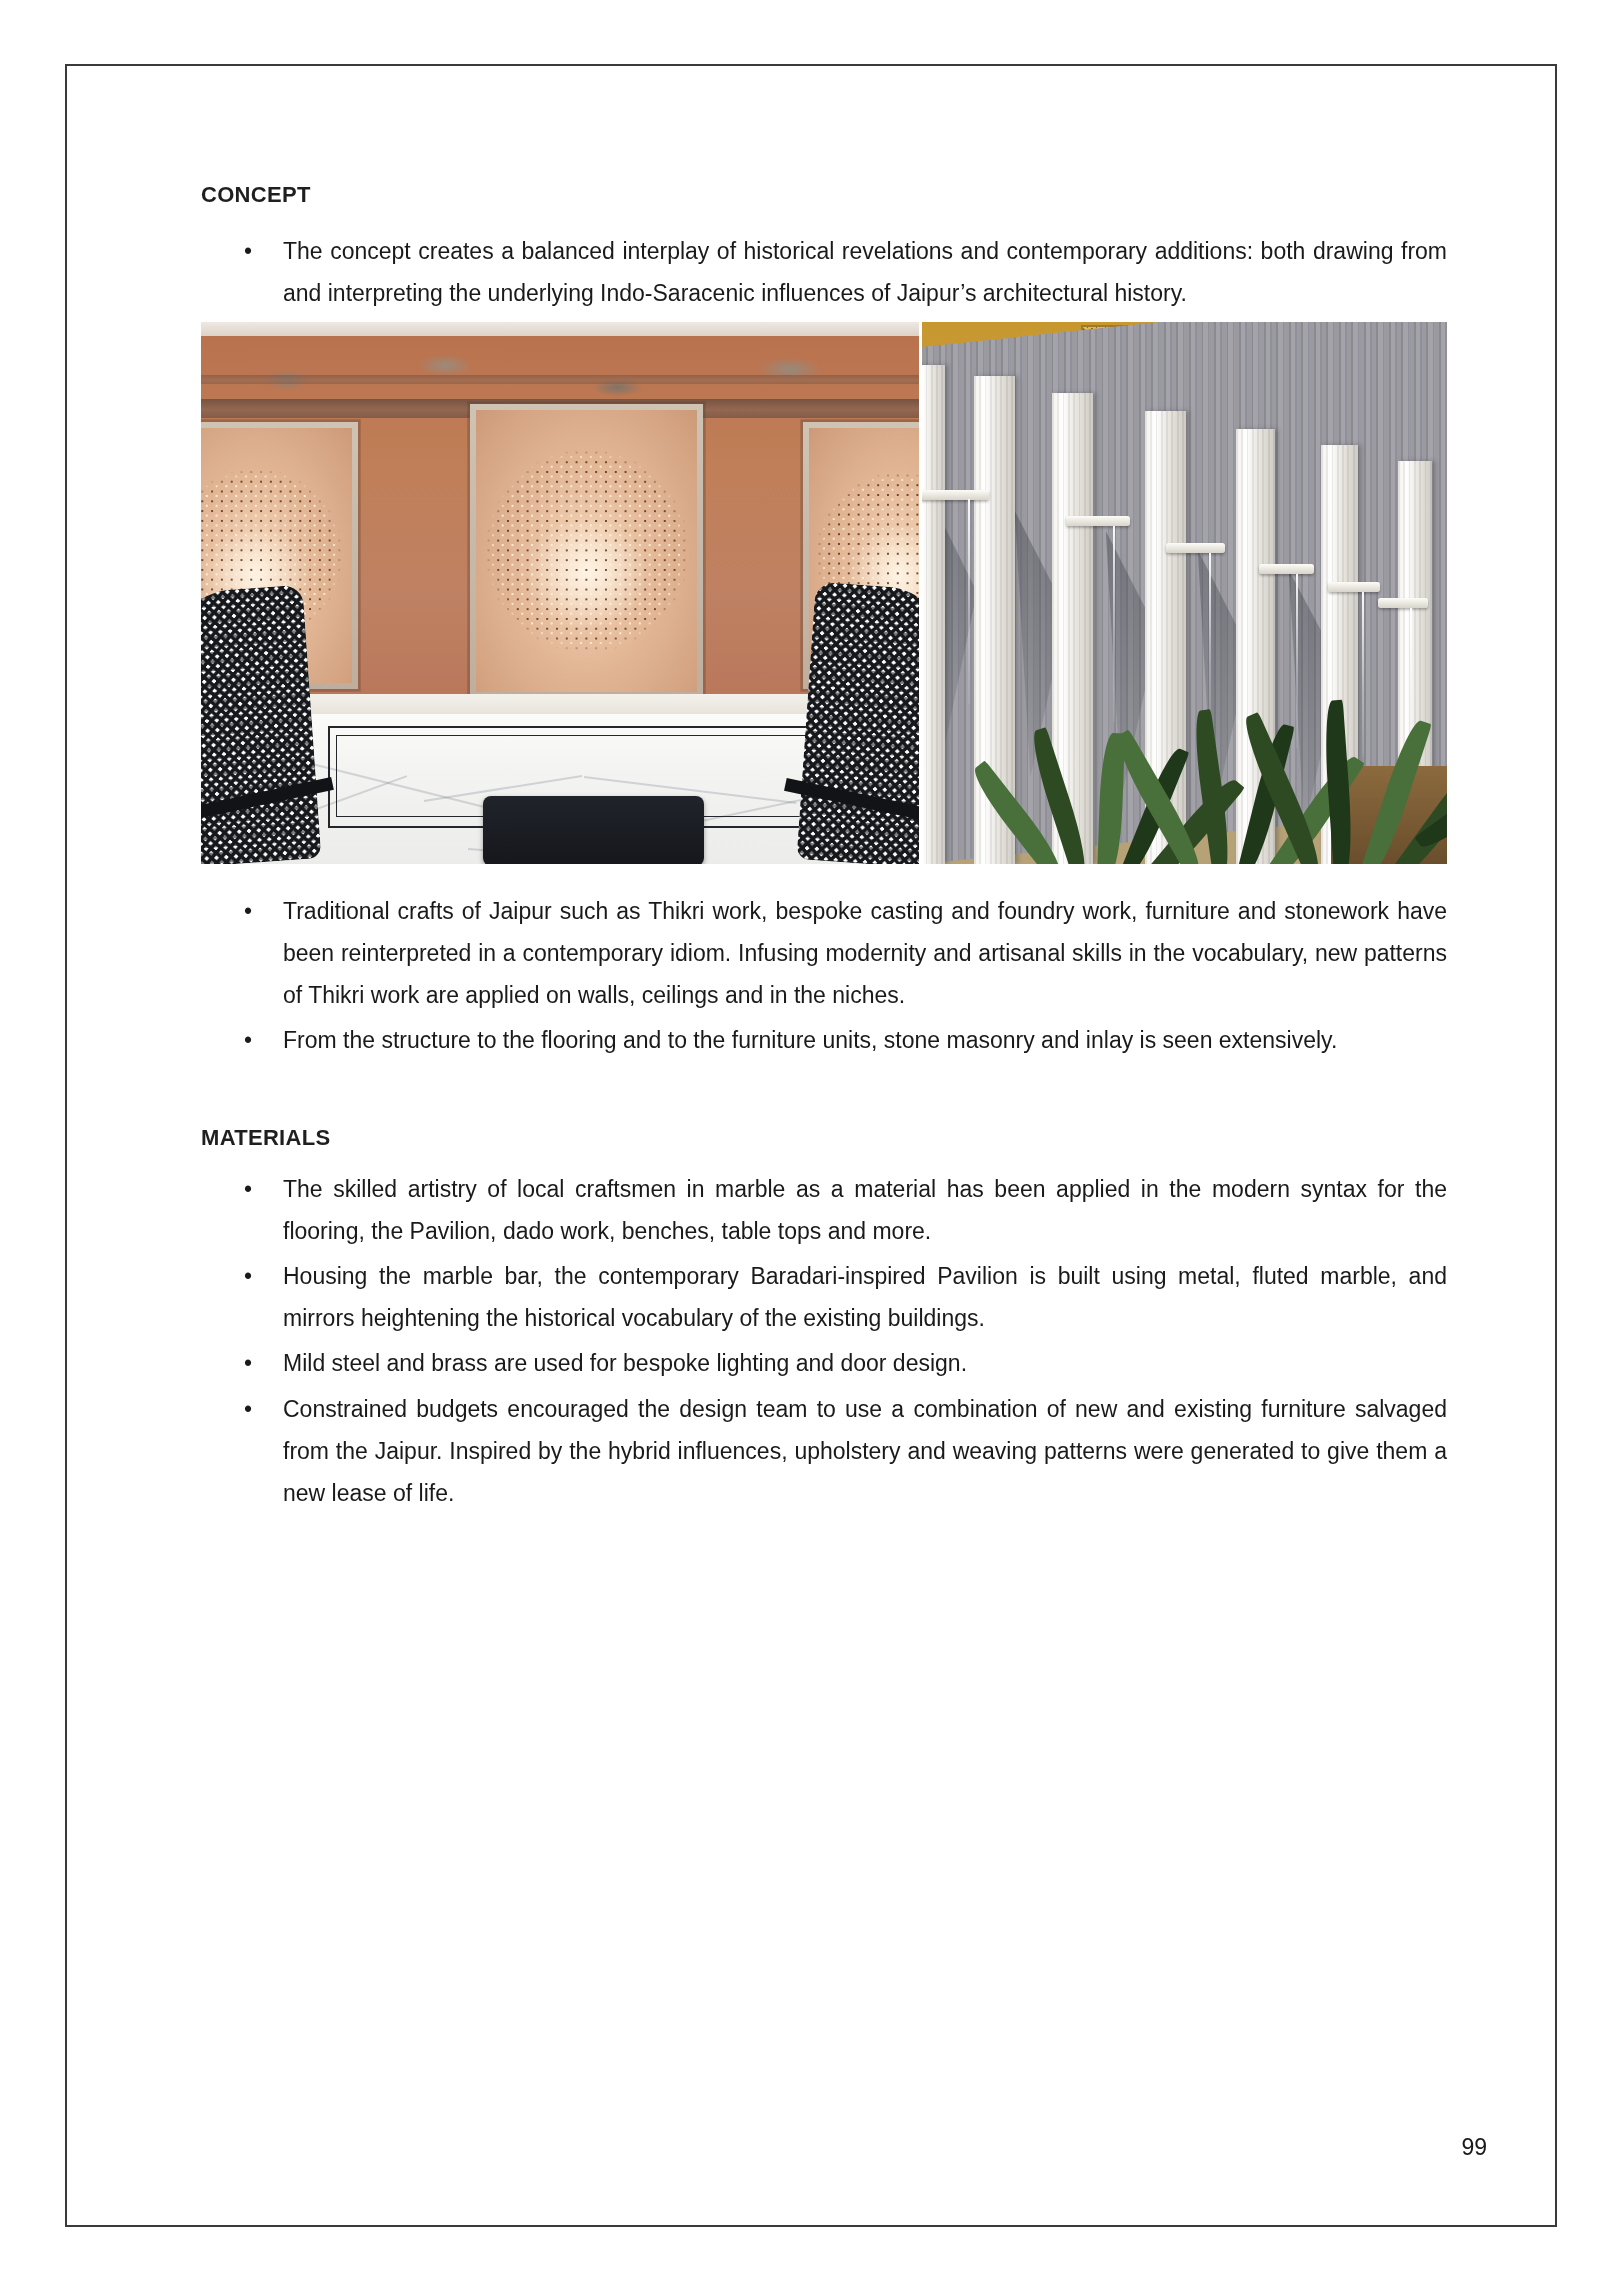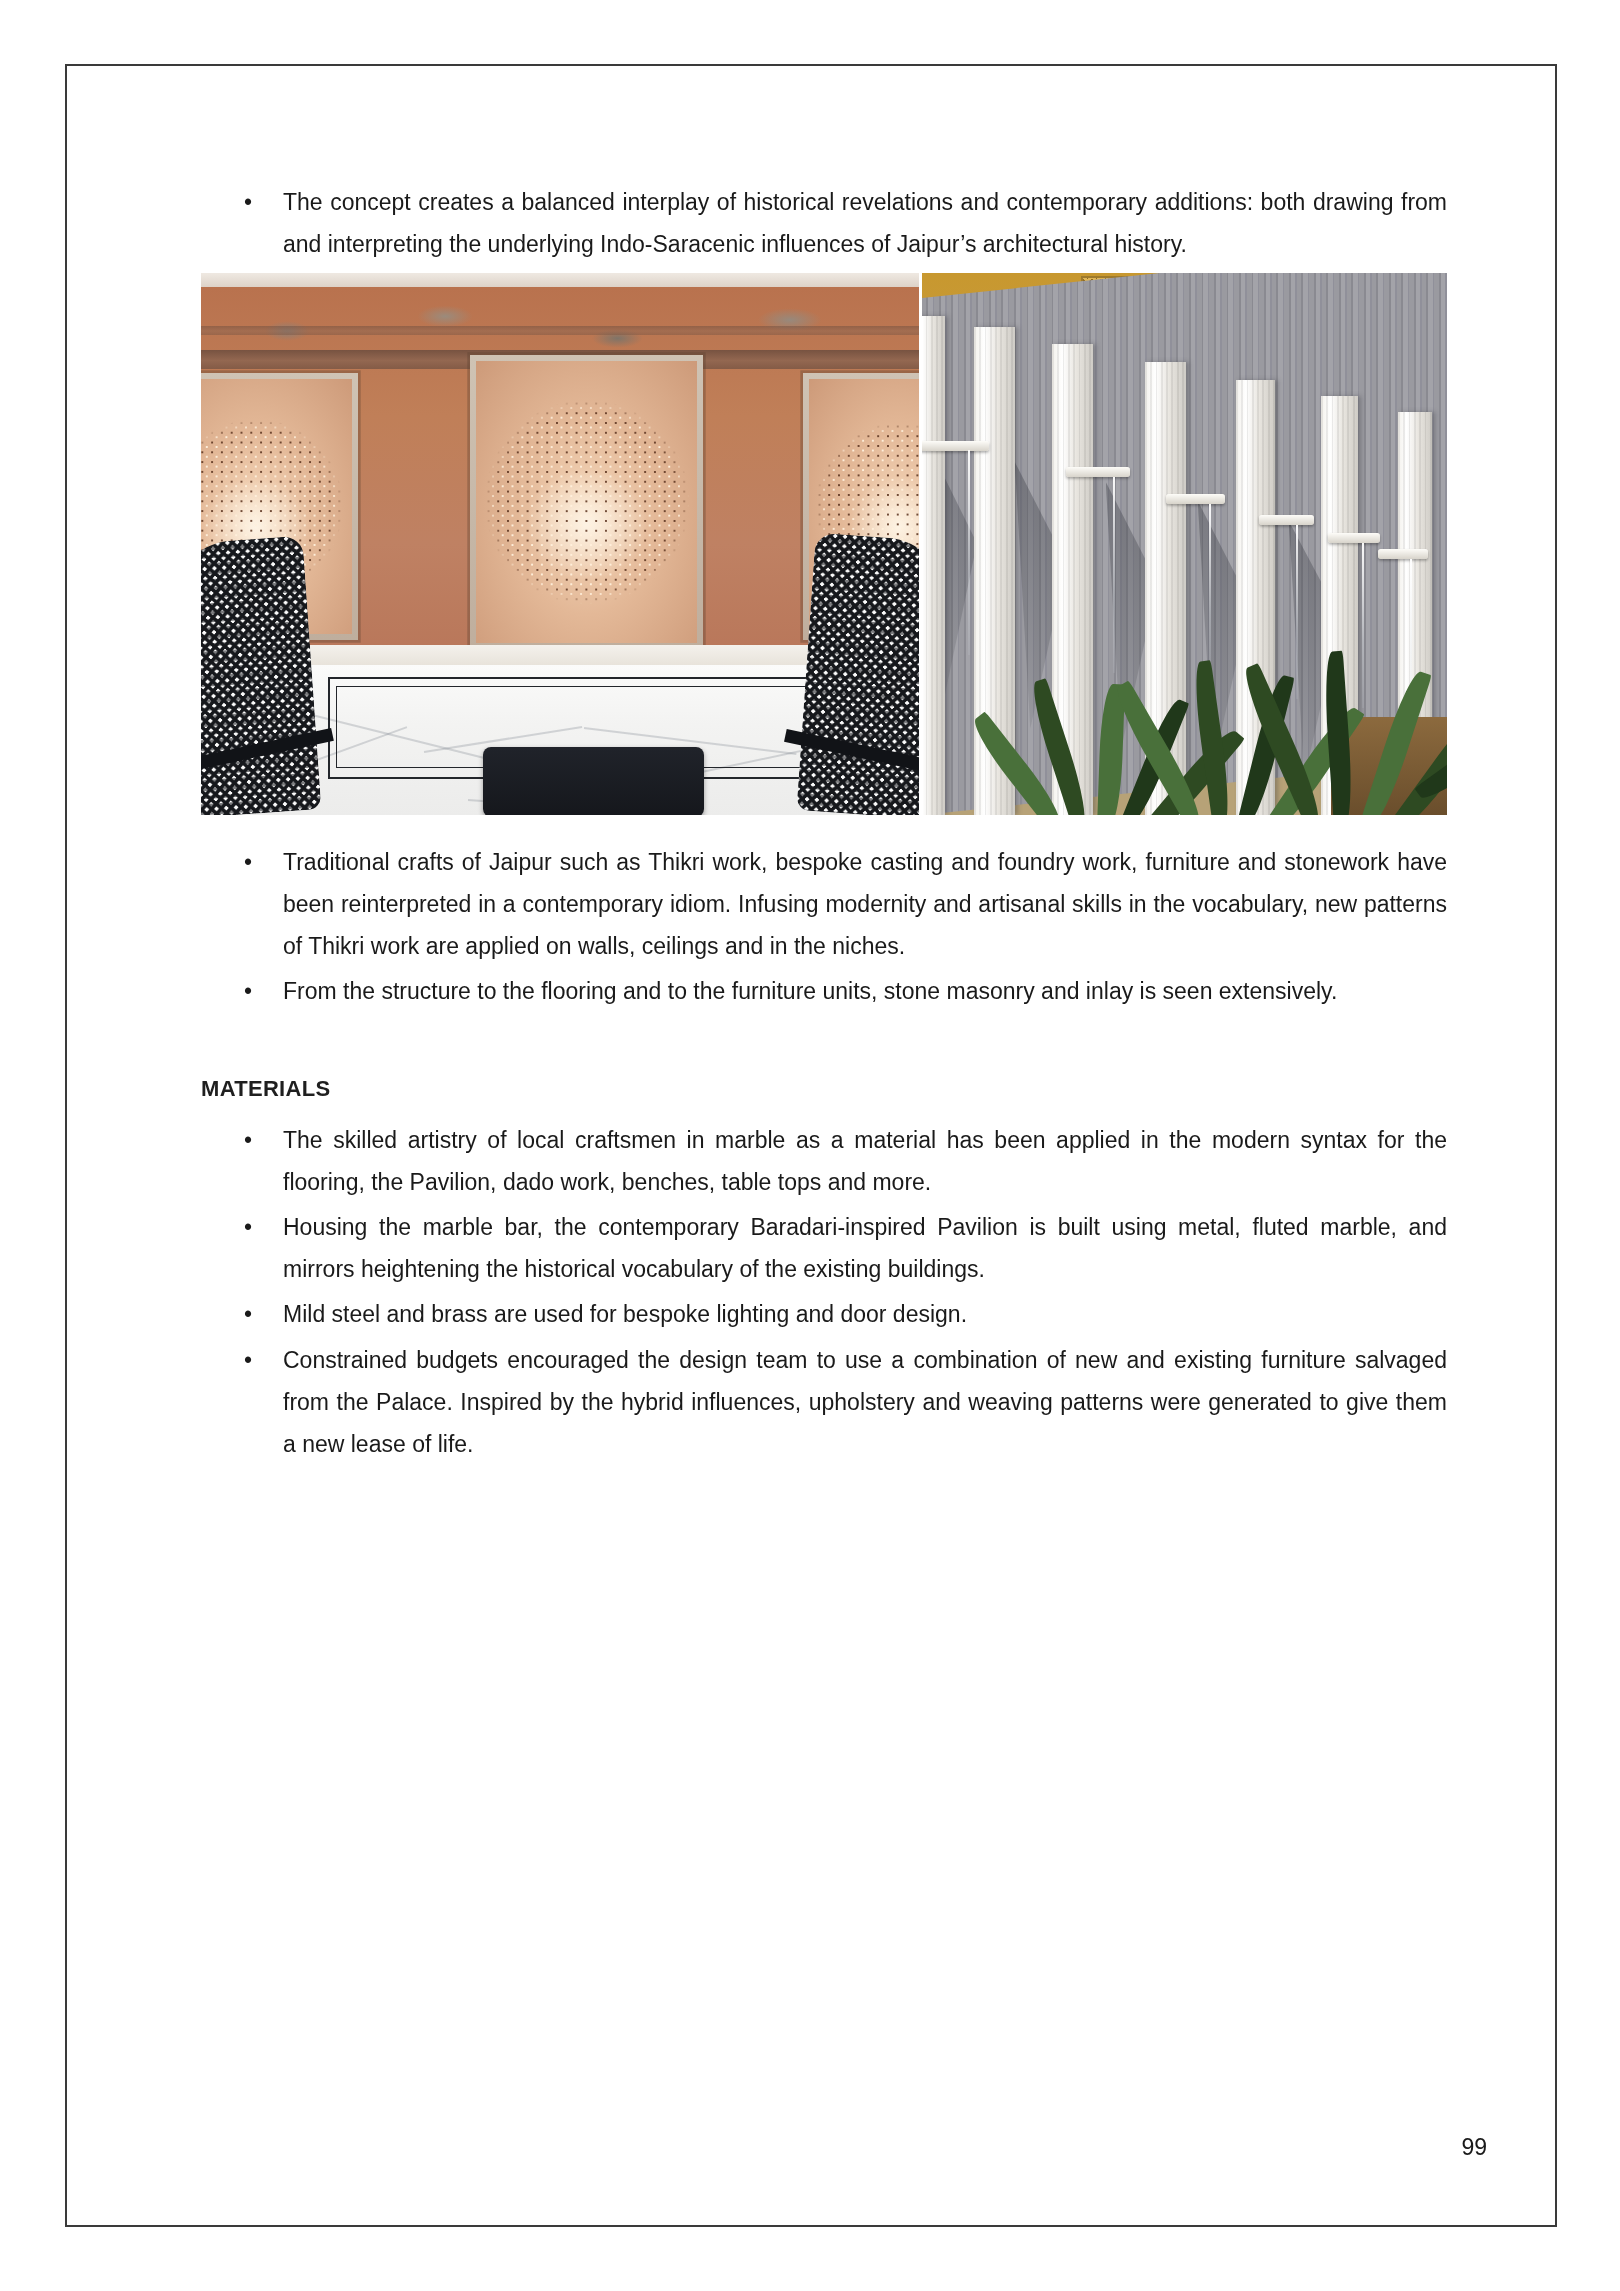--- a/index.html
+++ b/index.html
@@ -282,20 +282,21 @@
     font-size: 23px;
     color: #1a1a1a;
   }
 </style>
 </head>
 <body>
 
 <div class="page">
   <div class="content">
 
+    <div class="heading">CONCEPT</div>
 
     <ul class="bullets">
       <li>
         <span class="bullet-dot">•</span>
         <span class="li-text">The concept creates a balanced interplay of historical revelations and contemporary additions: both drawing from and interpreting the underlying Indo-Saracenic influences of Jaipur’s architectural history.</span>
       </li>
     </ul>
 
     <div class="figure">
       <div class="figure-images">
@@ -436,21 +437,21 @@
       <li>
         <span class="bullet-dot">•</span>
         <span class="li-text">Housing the marble bar, the contemporary Baradari-inspired Pavilion is built using metal, fluted marble, and mirrors heightening the historical vocabulary of the existing buildings.</span>
       </li>
       <li class="nojust">
         <span class="bullet-dot">•</span>
         <span class="li-text">Mild steel and brass are used for bespoke lighting and door design.</span>
       </li>
       <li>
         <span class="bullet-dot">•</span>
-        <span class="li-text">Constrained budgets encouraged the design team to use a combination of new and existing furniture salvaged from the Palace. Inspired by the hybrid influences, upholstery and weaving patterns were generated to give them a new lease of life.</span>
+        <span class="li-text">Constrained budgets encouraged the design team to use a combination of new and existing furniture salvaged from the Jaipur. Inspired by the hybrid influences, upholstery and weaving patterns were generated to give them a new lease of life.</span>
       </li>
     </ul>
 
   </div>
 
   <div class="page-number">99</div>
 </div>
 
 
 </body></html>

